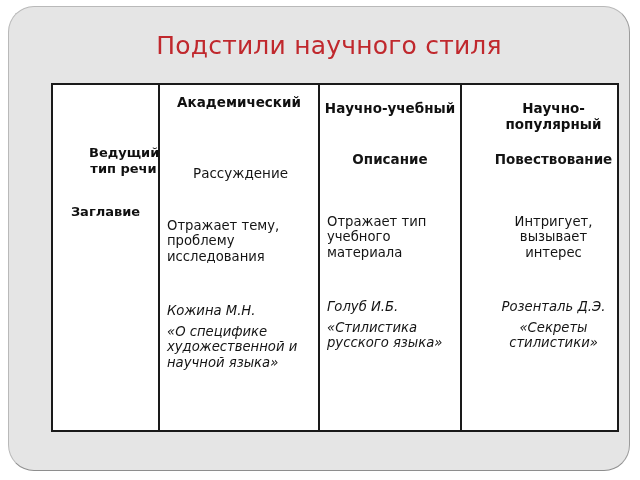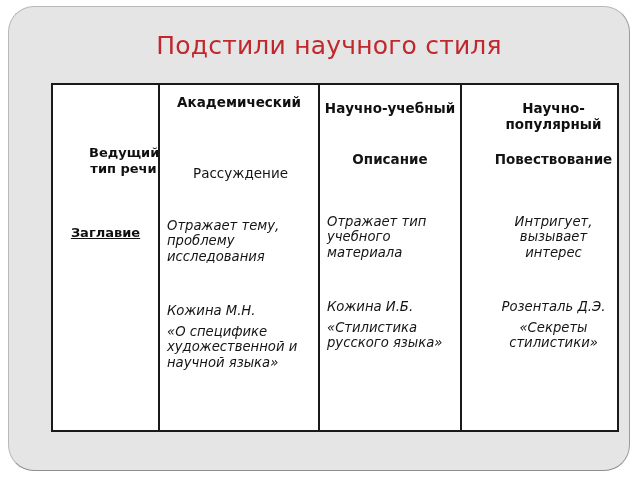--- a/index.html
+++ b/index.html
@@ -104,21 +104,21 @@
     position: absolute;
     left: 0;
     right: 0;
     text-align: center;
     font-size: 13px;
     font-weight: bold;
     line-height: 1.2;
     color: #101010;
   }
   .row-label.lead-type { top: 60px; margin-left: 36px; }
-  .row-label.heading   { top: 140px; text-decoration: underline; }
+  .row-label.heading   { top: 119px; }
 
   .lead-cell {
     position: absolute;
     left: 0;
     right: 0;
     font-size: 13.5px;
     line-height: 1.2;
     color: #141414;
   }
   .lead-cell.align-left {
@@ -142,21 +142,21 @@
     line-height: 1.17;
     color: #141414;
   }
   .body-block.col2 { top: 133px; }
   .body-block.col3 { top: 129px; }
   .body-block.col4 { top: 129px; text-align: center; }
 
   .body-block p {
     margin: 0 0 0 0;
   }
-  .body-block .lead-desc { margin-bottom: 0; font-style: italic; }
+  .body-block .lead-desc { margin-bottom: 0; }
   .body-block .author {
     font-style: italic;
     margin-bottom: 5px;
     margin-top: 39px;
   }
   .body-block .work {
     font-style: italic;
   }
 </style>
 </head>
@@ -196,21 +196,21 @@
             </div>
           </div>
         </td>
 
         <td>
           <div class="cell-inner">
             <div class="hdr">Научно-учебный</div>
             <div class="lead-cell align-center">Описание</div>
             <div class="body-block col3">
               <p class="lead-desc">Отражает тип учебного материала</p>
-              <p class="author">Кожина И.Б.</p>
+              <p class="author">Голуб И.Б.</p>
               <p class="work">«Стилистика русского языка»</p>
             </div>
           </div>
         </td>
 
         <td class="last-col">
           <div class="cell-inner">
             <div class="hdr">Научно-популярный</div>
             <div class="lead-cell align-center">Повествование</div>
             <div class="body-block col4">

